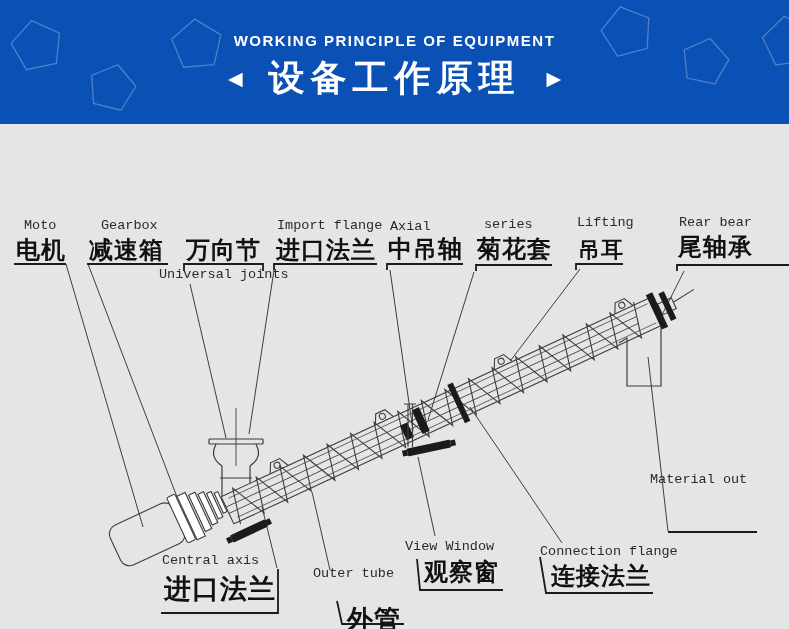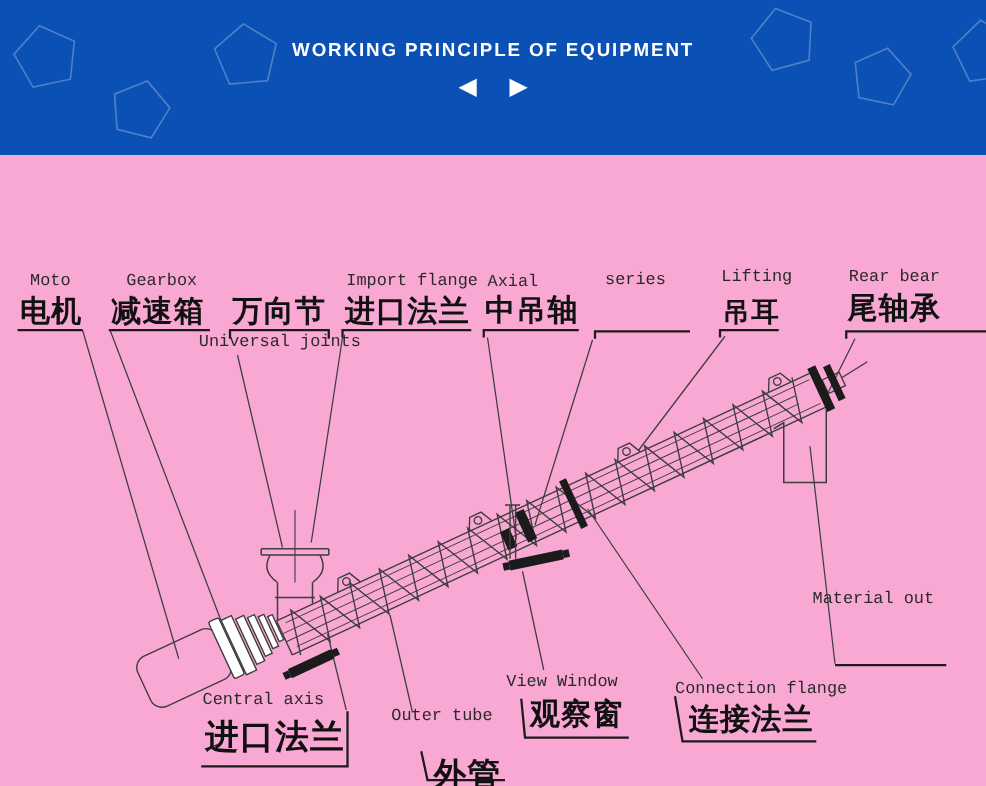--- a/index.html
+++ b/index.html
@@ -3,21 +3,21 @@
 <meta charset="utf-8">
 <style>
   :root{
     --banner-bg:#0b50b4;
     --pent:rgba(255,255,255,0.28);
     --line:#3d3d3d;
     --ink:#1b1b1b;
   }
   *{margin:0;padding:0;box-sizing:border-box;}
   body{background:#fff;}
-  .page{position:relative;width:789px;height:629px;background:#f9a8d4;overflow:hidden;
+  .page{position:relative;width:789px;height:629px;background:#e5e5e5;overflow:hidden;
         font-family:"Liberation Sans",sans-serif;}
   
   .banner{position:absolute;left:0;top:0;width:789px;height:124px;background:var(--banner-bg);}
   .banner svg{position:absolute;inset:0;}
   .banner-inner{position:relative;height:100%;display:flex;flex-direction:column;
                 align-items:center;justify-content:flex-start;padding-top:33px;}
   .banner-sub{color:#fff;font-size:15px;font-weight:600;letter-spacing:1.5px;line-height:1;}
   .title-row{display:flex;align-items:center;gap:26px;margin-top:12px;}
   .banner-title{color:#fff;font-size:36px;font-weight:bold;letter-spacing:6px;line-height:1;}
   .arrow{color:#fff;font-size:19px;line-height:1;}
@@ -39,20 +39,21 @@
       <polygon points="0,-24 22.8,-7.4 14.1,19.4 -14.1,19.4 -22.8,-7.4" transform="translate(112,88) rotate(14)"></polygon>
       <polygon points="0,-26 24.7,-8 15.3,21 -15.3,21 -24.7,-8" transform="translate(197,45) rotate(-5)"></polygon>
       <polygon points="0,-26 24.7,-8 15.3,21 -15.3,21 -24.7,-8" transform="translate(627,32) rotate(-15)"></polygon>
       <polygon points="0,-24 22.8,-7.4 14.1,19.4 -14.1,19.4 -22.8,-7.4" transform="translate(705,62) rotate(12)"></polygon>
       <polygon points="0,-26 24.7,-8 15.3,21 -15.3,21 -24.7,-8" transform="translate(788,42) rotate(-8)"></polygon>
     </svg>
     <div class="banner-inner">
       <div class="banner-sub">WORKING PRINCIPLE OF EQUIPMENT</div>
       <div class="title-row">
         <span class="arrow">◀</span>
+        <span class="banner-title">设备工作原理</span>
         <span class="arrow">▶</span>
       </div>
     </div>
   </div>
 
   <svg class="diagram" viewBox="0 0 789 629">
 
     <g stroke="var(--line)" stroke-width="1" fill="none">
       <path d="M66,264 L143,527"></path>
       <path d="M88,264 L177,497"></path>
@@ -164,20 +165,21 @@
   <div class="lbl-zh" style="left:89px;top:236px">减速箱</div>
   <div class="lbl-en" style="left:159px;top:268px">Universal joints</div>
 
   <div class="lbl-en" style="left:277px;top:219px">Import flange</div>
   <div class="lbl-zh" style="left:276px;top:236px">进口法兰</div>
 
   <div class="lbl-en" style="left:390px;top:220px">Axial</div>
   <div class="lbl-zh" style="left:388px;top:235px">中吊轴</div>
 
   <div class="lbl-en" style="left:484px;top:218px">series</div>
+  <div class="lbl-zh" style="left:477px;top:235px">菊花套</div>
 
   <div class="lbl-en" style="left:577px;top:216px">Lifting</div>
   <div class="lbl-zh" style="left:578px;top:237px;font-size:22px">吊耳</div>
 
   <div class="lbl-en" style="left:679px;top:216px">Rear bear</div>
   <div class="lbl-zh" style="left:678px;top:233px">尾轴承</div>
 
   <div class="lbl-en" style="left:162px;top:554px">Central axis</div>
   <div class="lbl-zh" style="left:164px;top:574px;font-size:27px">进口法兰</div>
 

